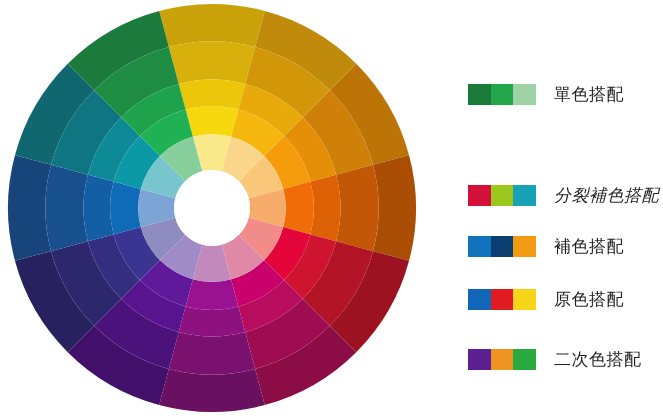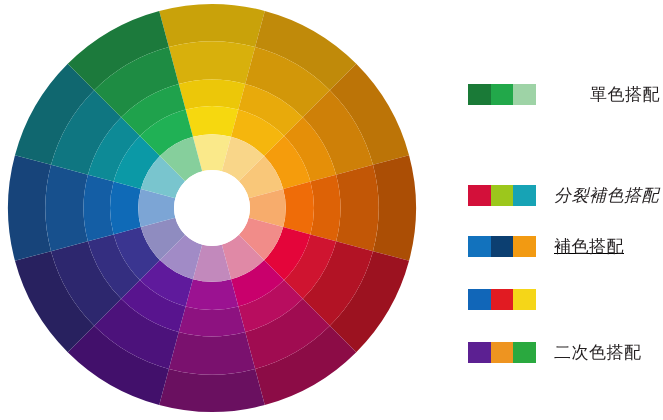--- a/index.html
+++ b/index.html
@@ -146,52 +146,53 @@
           <path d="M 115.1579918209642 116.15799182096423 A 128.47000000000003 128.47000000000003 0 0 1 172.74951727567918 82.90750909664337 L 179.6237511136021 108.56249904288106 A 101.91 101.91 0 0 0 133.93874792927892 134.93874792927895 Z" fill="#1fa24c" shape-rendering="geometricPrecision"></path>
           <path d="M 133.93874792927892 134.93874792927895 A 101.91 101.91 0 0 1 179.6237511136021 108.56249904288106 L 186.92762456639525 135.82092586075856 A 73.69 73.69 0 0 0 153.8933012943633 154.8933012943633 Z" fill="#20b155" shape-rendering="geometricPrecision"></path>
           <path d="M 153.8933012943633 154.8933012943633 A 73.69 73.69 0 0 1 186.92762456639525 135.82092586075856 L 196.1648762861042 170.2948186010154 A 38 38 0 0 0 179.12994231491118 180.1299423149112 Z" fill="#86cf9c" shape-rendering="geometricPrecision"></path>
         </g>
       </g>
     <circle id="wheel-hub" cx="206" cy="207" r="38" fill="#ffffff"></circle>
   </svg>
 </div>
 
 <div id="legend">
-    <div class="legend-row" style="top: 82px; gap: 36px;">
+    <div class="legend-row" style="top: 82px;">
       <div class="swatches">
         <div class="swatch" style="background: rgb(26, 122, 55);"></div>
         <div class="swatch" style="background: rgb(34, 168, 74);"></div>
         <div class="swatch" style="background: rgb(158, 211, 166);"></div>
       </div>
       <span class="legend-label">單色搭配</span>
     </div>
     <div class="legend-row" style="top: 183px; font-style: italic;">
       <div class="swatches">
         <div class="swatch" style="background: rgb(211, 16, 58);"></div>
         <div class="swatch" style="background: rgb(156, 199, 28);"></div>
         <div class="swatch" style="background: rgb(23, 163, 181);"></div>
       </div>
       <span class="legend-label">分裂補色搭配</span>
     </div>
-    <div class="legend-row" style="top: 234px; text-decoration: underline;">
+    <div class="legend-row" style="top: 234px;">
       <div class="swatches">
         <div class="swatch" style="background: rgb(18, 114, 189);"></div>
         <div class="swatch" style="background: rgb(12, 63, 113);"></div>
         <div class="swatch" style="background: rgb(242, 154, 18);"></div>
       </div>
       <span class="legend-label">補色搭配</span>
     </div>
     <div class="legend-row" style="top: 287px;">
       <div class="swatches">
         <div class="swatch" style="background: rgb(17, 102, 184);"></div>
         <div class="swatch" style="background: rgb(225, 27, 34);"></div>
         <div class="swatch" style="background: rgb(245, 214, 24);"></div>
       </div>
+      <span class="legend-label">原色搭配</span>
     </div>
-    <div class="legend-row" style="top: 340px;">
+    <div class="legend-row" style="top: 347px;">
       <div class="swatches">
         <div class="swatch" style="background: rgb(92, 32, 146);"></div>
         <div class="swatch" style="background: rgb(238, 148, 32);"></div>
         <div class="swatch" style="background: rgb(42, 169, 63);"></div>
       </div>
       <span class="legend-label">二次色搭配</span>
     </div>
   </div>
 
 </body></html>

